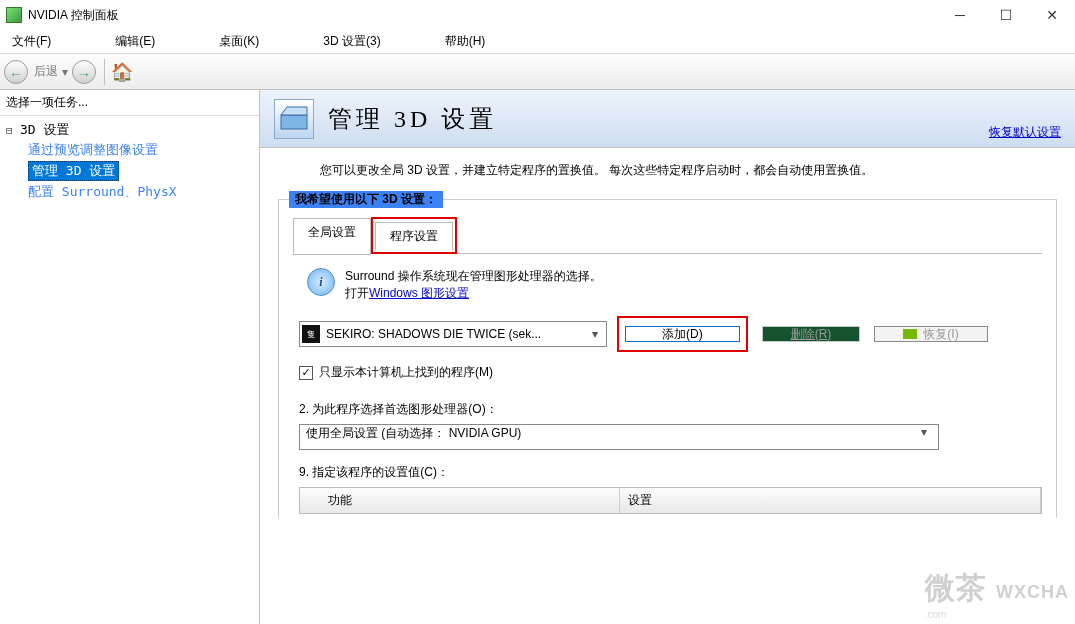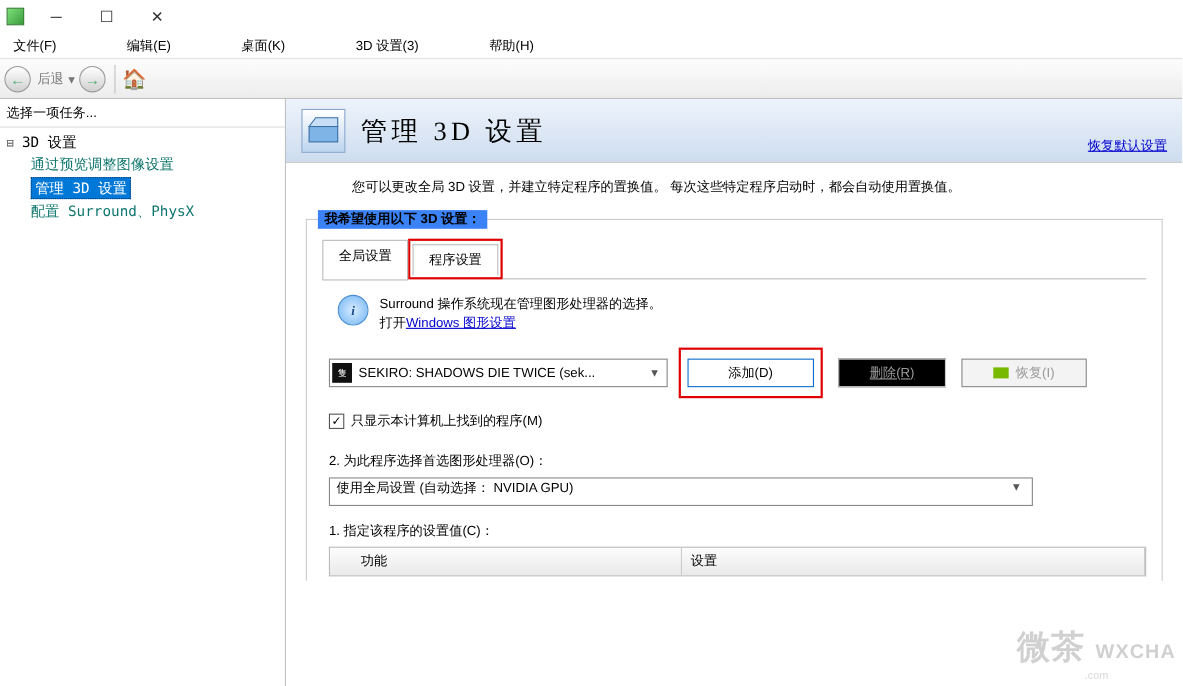--- a/index.html
+++ b/index.html
@@ -76,21 +76,21 @@
 .tree-head {
   padding:4px 6px;
   border-bottom:1px solid #ddd;
   font-size:12px;
 }
 .tree-body { padding:4px 6px; }
 .tree-node { display:flex; align-items:center; padding:1px 0; }
 .tree-toggle { width:14px; font-family: monospace; font-size:11px; color:#555;}
 .tree-label { font-family: "SimSun","NSimSun",monospace; font-size:13px; }
 .tree-child { padding-left:22px; }
-.tree-link { color:#0f766e; }
+.tree-link { color:#3b82f6; }
 .tree-selected { background:#0078d7; color:#fff; padding:0 3px; border:1px dotted #003a70;}
 .main-panel {
   flex:1;
   overflow:hidden;
   position:relative;
 }
 .page-header {
   height:58px;
   border-bottom:1px solid #c0c0c0;
   background: linear-gradient(#edf3fb,#dbe6f4 60%,#cdddef);
@@ -174,29 +174,29 @@
   font-size:12px;
   background:#fff;
 }
 .program-select .sel-icon {
   width:18px;height:18px;background:#111;margin-right:6px;
   display:flex;align-items:center;justify-content:center;color:#fff;font-size:8px;
 }
 .program-select .sel-text { flex:1; overflow:hidden; white-space:nowrap; text-overflow:ellipsis;}
 .program-select .sel-arrow { width:18px;text-align:center;color:#555;}
 .btn {
-  height:26px; padding:0 28px;
+  height:16px; padding:0 28px;
   border:1px solid #8a8a8a;
   background:#f3f3f3;
   display:flex;align-items:center;justify-content:center;
   font-size:12px;
   margin-left:14px;
 }
 .btn.add{ border:1px solid #0b6cce; background:#fff; padding:0 36px;}
-.btn.disabled{ color:#9a9a9a; border:1px solid #c8c8c8; background:#000000;text-decoration:underline;}
+.btn.disabled{ color:#9a9a9a; border:1px solid #c8c8c8; background:#14532d;text-decoration:underline;}
 .btn.restore{ color:#9a9a9a; background:#f3f3f3;}
 .nv-dot { width:14px;height:10px;background:#76b900;margin-right:6px;display:inline-block;}
 .redbox-add-wrap{ border:2px solid #e00000; padding:8px 6px; margin-left:10px;}
 .checkbox-row{ display:flex;align-items:center; padding:6px 0 14px 6px;}
 .checkbox{ width:14px;height:14px;border:1px solid #555;margin-right:6px;display:flex;align-items:center;justify-content:center;font-size:11px;}
 .gpu-select {
   width:640px;height:26px;border:1px solid #888;background:#fff;
   display:flex;padding:0 6px;font-size:12px;
   margin:4px 0 14px 6px;
 }
@@ -207,27 +207,28 @@
   background:linear-gradient(#fdfdfd,#e9e9e9);
   font-size:12px;
   padding-left:20px;
 }
 .value-table-head > div { padding:4px 8px; border-right:1px solid #ccc;}
 .link { color:#0000cc; text-decoration:underline; }
 .watermark{
   position:absolute; right:6px; bottom:4px; color:#d0d0d0; font-family:Arial;
   font-weight:bold; font-size:30px; letter-spacing:1px; pointer-events:none;
 }
-.watermark small{display:block;font-size:10px;letter-spacing:0;text-align:center;font-weight:normal;color:#d8d8d8;}
+.watermark small{display:block;font-size:10px;letter-spacing:0;text-align:left;font-weight:normal;color:#d8d8d8;}
 </style>
 </head>
 <body>
 
 <div class="titlebar">
   <div class="app-icon"></div>
+  <div class="title">NVIDIA 控制面板</div>
   <div class="window-controls">
     <div>─</div>
     <div>☐</div>
     <div>✕</div>
   </div>
 </div>
 
 <div class="menubar">
   <div class="menu-item">文件(F)</div>
   <div class="menu-item">编辑(E)</div>
@@ -328,21 +329,21 @@
           <div class="checkbox">✓</div>
           <span>只显示本计算机上找到的程序(M)</span>
         </div>
 
         <div class="step-label">2. 为此程序选择首选图形处理器(O)：</div>
         <div class="gpu-select">
           <span>使用全局设置 (自动选择： NVIDIA GPU)</span>
           <span class="sel-arrow">▾</span>
         </div>
 
-        <div class="step-label">1. 指定该程序的设置值(C)：</div>
+        <div class="step-label">9. 指定该程序的设置值(C)：</div>
         <div class="value-table-head">
           <div style="width:300px;">功能</div>
           <div style="flex:1;">设置</div>
         </div>
 
       </div>
     </div>
 
     <div class="watermark">
       <span>微茶</span> <span style="font-size:18px;">WXCHA</span>

